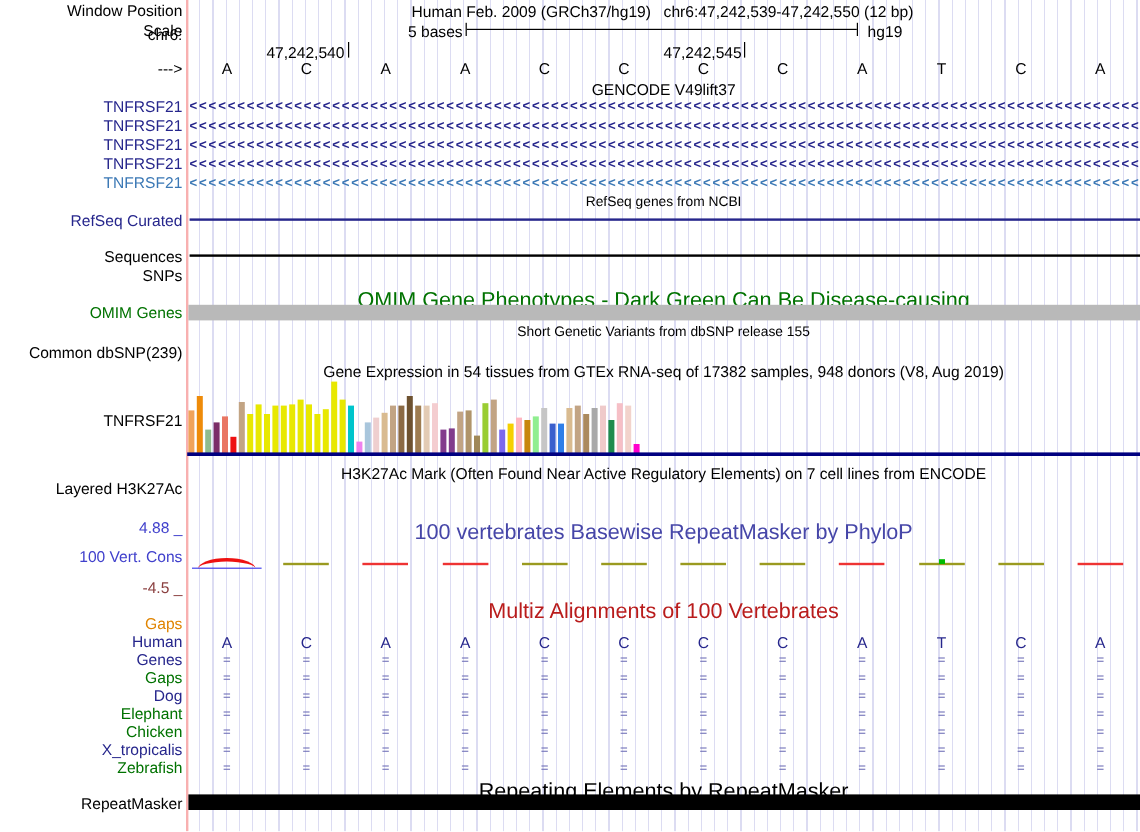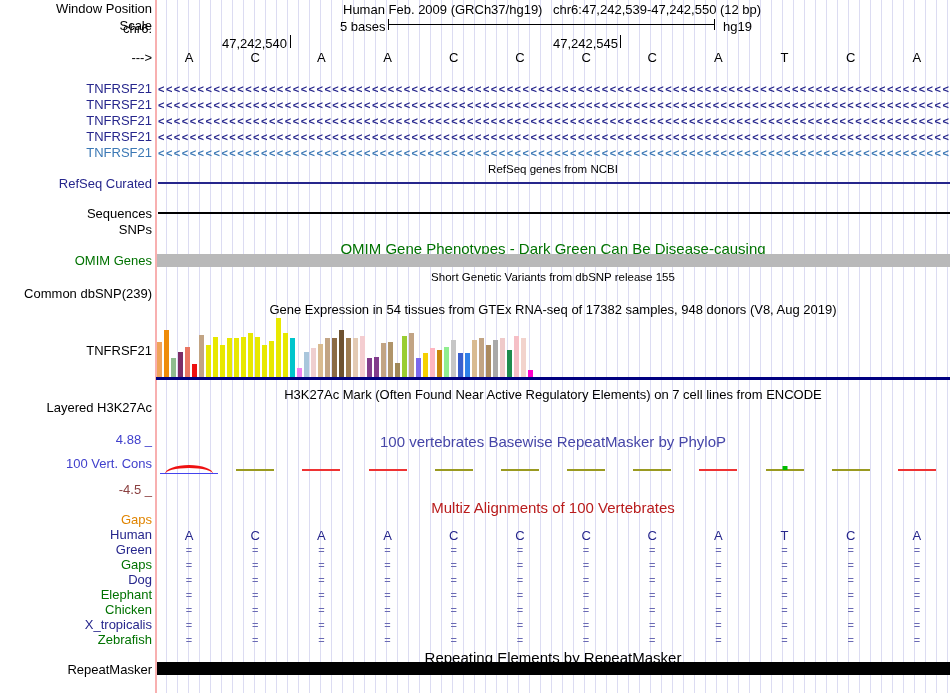--- a/index.html
+++ b/index.html
@@ -22,21 +22,21 @@
     position:absolute; left:0; width:152px; text-align:right; white-space:nowrap;
     font-size:13px; line-height:14px;
   }
   .ctitle { position:absolute; left:156px; width:794px; text-align:center; white-space:nowrap; }
   .navy { color:#26268c; }
   .green { color:#007200; }
   .orange { color:#e08400; }
   .blue { color:#4040cc; }
   .maroon { color:#8b4040; }
   .title-sm { font-size:11.5px; }
-  .title-md { font-size:15px; }
+  .title-md { font-size:18px; }
   .gene-row {
     position:absolute; left:158px; width:792px; height:12px; overflow:hidden;
     font-size:11px; font-weight:bold; letter-spacing:1.5px; line-height:12px; white-space:nowrap;
   }
   .hline { position:absolute; left:158px; width:792px; }
   .base-letter { position:absolute; transform:translateX(-50%); white-space:nowrap; }
   .align-glyph { position:absolute; transform:translateX(-50%); font-size:11px; color:#6a6ab4; line-height:11px; }
   .gtex-bar { position:absolute; width:5px; }
   .cons-dash { position:absolute; height:2px; transform:translateX(-50%); }
   .cons-hump {
@@ -68,20 +68,21 @@
 
   <div class="label-col" style="top:22px">chr6:</div>
   <div class="abs" style="top:36px; left:222px;">47,242,540</div>
   <div class="tick" style="top:35px; left:290px; height:13px;"></div>
   <div class="abs" style="top:36px; left:553px;">47,242,545</div>
   <div class="tick" style="top:35px; left:620px; height:13px;"></div>
 
   <div class="label-col" style="top:51px">---&gt;</div>
   <div id="base-row"></div>
 
+  <div class="ctitle" style="top:67px">GENCODE V49lift37</div>
 
   <div id="gencode-rows">
       <div class="label-col" style="top: 82px; color: rgb(38, 38, 140);">TNFRSF21</div>
       <div class="gene-row" style="top: 83px; color: rgb(38, 38, 140);">&lt;&lt;&lt;&lt;&lt;&lt;&lt;&lt;&lt;&lt;&lt;&lt;&lt;&lt;&lt;&lt;&lt;&lt;&lt;&lt;&lt;&lt;&lt;&lt;&lt;&lt;&lt;&lt;&lt;&lt;&lt;&lt;&lt;&lt;&lt;&lt;&lt;&lt;&lt;&lt;&lt;&lt;&lt;&lt;&lt;&lt;&lt;&lt;&lt;&lt;&lt;&lt;&lt;&lt;&lt;&lt;&lt;&lt;&lt;&lt;&lt;&lt;&lt;&lt;&lt;&lt;&lt;&lt;&lt;&lt;&lt;&lt;&lt;&lt;&lt;&lt;&lt;&lt;&lt;&lt;&lt;&lt;&lt;&lt;&lt;&lt;&lt;&lt;&lt;&lt;&lt;&lt;&lt;&lt;&lt;&lt;&lt;&lt;&lt;&lt;&lt;&lt;&lt;&lt;&lt;&lt;&lt;&lt;&lt;&lt;&lt;&lt;&lt;&lt;&lt;&lt;&lt;&lt;&lt;&lt;&lt;&lt;&lt;&lt;&lt;&lt;&lt;&lt;&lt;&lt;&lt;&lt;&lt;&lt;&lt;&lt;&lt;&lt;&lt;&lt;&lt;&lt;&lt;&lt;&lt;&lt;&lt;&lt;&lt;&lt;&lt;&lt;&lt;&lt;&lt;&lt;&lt;&lt;&lt;&lt;</div>
       <div class="label-col" style="top: 98px; color: rgb(38, 38, 140);">TNFRSF21</div>
       <div class="gene-row" style="top: 99px; color: rgb(38, 38, 140);">&lt;&lt;&lt;&lt;&lt;&lt;&lt;&lt;&lt;&lt;&lt;&lt;&lt;&lt;&lt;&lt;&lt;&lt;&lt;&lt;&lt;&lt;&lt;&lt;&lt;&lt;&lt;&lt;&lt;&lt;&lt;&lt;&lt;&lt;&lt;&lt;&lt;&lt;&lt;&lt;&lt;&lt;&lt;&lt;&lt;&lt;&lt;&lt;&lt;&lt;&lt;&lt;&lt;&lt;&lt;&lt;&lt;&lt;&lt;&lt;&lt;&lt;&lt;&lt;&lt;&lt;&lt;&lt;&lt;&lt;&lt;&lt;&lt;&lt;&lt;&lt;&lt;&lt;&lt;&lt;&lt;&lt;&lt;&lt;&lt;&lt;&lt;&lt;&lt;&lt;&lt;&lt;&lt;&lt;&lt;&lt;&lt;&lt;&lt;&lt;&lt;&lt;&lt;&lt;&lt;&lt;&lt;&lt;&lt;&lt;&lt;&lt;&lt;&lt;&lt;&lt;&lt;&lt;&lt;&lt;&lt;&lt;&lt;&lt;&lt;&lt;&lt;&lt;&lt;&lt;&lt;&lt;&lt;&lt;&lt;&lt;&lt;&lt;&lt;&lt;&lt;&lt;&lt;&lt;&lt;&lt;&lt;&lt;&lt;&lt;&lt;&lt;&lt;&lt;&lt;&lt;&lt;&lt;&lt;&lt;</div>
       <div class="label-col" style="top: 114px; color: rgb(38, 38, 140);">TNFRSF21</div>
       <div class="gene-row" style="top: 115px; color: rgb(38, 38, 140);">&lt;&lt;&lt;&lt;&lt;&lt;&lt;&lt;&lt;&lt;&lt;&lt;&lt;&lt;&lt;&lt;&lt;&lt;&lt;&lt;&lt;&lt;&lt;&lt;&lt;&lt;&lt;&lt;&lt;&lt;&lt;&lt;&lt;&lt;&lt;&lt;&lt;&lt;&lt;&lt;&lt;&lt;&lt;&lt;&lt;&lt;&lt;&lt;&lt;&lt;&lt;&lt;&lt;&lt;&lt;&lt;&lt;&lt;&lt;&lt;&lt;&lt;&lt;&lt;&lt;&lt;&lt;&lt;&lt;&lt;&lt;&lt;&lt;&lt;&lt;&lt;&lt;&lt;&lt;&lt;&lt;&lt;&lt;&lt;&lt;&lt;&lt;&lt;&lt;&lt;&lt;&lt;&lt;&lt;&lt;&lt;&lt;&lt;&lt;&lt;&lt;&lt;&lt;&lt;&lt;&lt;&lt;&lt;&lt;&lt;&lt;&lt;&lt;&lt;&lt;&lt;&lt;&lt;&lt;&lt;&lt;&lt;&lt;&lt;&lt;&lt;&lt;&lt;&lt;&lt;&lt;&lt;&lt;&lt;&lt;&lt;&lt;&lt;&lt;&lt;&lt;&lt;&lt;&lt;&lt;&lt;&lt;&lt;&lt;&lt;&lt;&lt;&lt;&lt;&lt;&lt;&lt;&lt;&lt;&lt;</div>
       <div class="label-col" style="top: 130px; color: rgb(38, 38, 140);">TNFRSF21</div>
       <div class="gene-row" style="top: 131px; color: rgb(38, 38, 140);">&lt;&lt;&lt;&lt;&lt;&lt;&lt;&lt;&lt;&lt;&lt;&lt;&lt;&lt;&lt;&lt;&lt;&lt;&lt;&lt;&lt;&lt;&lt;&lt;&lt;&lt;&lt;&lt;&lt;&lt;&lt;&lt;&lt;&lt;&lt;&lt;&lt;&lt;&lt;&lt;&lt;&lt;&lt;&lt;&lt;&lt;&lt;&lt;&lt;&lt;&lt;&lt;&lt;&lt;&lt;&lt;&lt;&lt;&lt;&lt;&lt;&lt;&lt;&lt;&lt;&lt;&lt;&lt;&lt;&lt;&lt;&lt;&lt;&lt;&lt;&lt;&lt;&lt;&lt;&lt;&lt;&lt;&lt;&lt;&lt;&lt;&lt;&lt;&lt;&lt;&lt;&lt;&lt;&lt;&lt;&lt;&lt;&lt;&lt;&lt;&lt;&lt;&lt;&lt;&lt;&lt;&lt;&lt;&lt;&lt;&lt;&lt;&lt;&lt;&lt;&lt;&lt;&lt;&lt;&lt;&lt;&lt;&lt;&lt;&lt;&lt;&lt;&lt;&lt;&lt;&lt;&lt;&lt;&lt;&lt;&lt;&lt;&lt;&lt;&lt;&lt;&lt;&lt;&lt;&lt;&lt;&lt;&lt;&lt;&lt;&lt;&lt;&lt;&lt;&lt;&lt;&lt;&lt;&lt;&lt;</div>
@@ -198,21 +199,21 @@
       <div class="base-letter" style="top: 528px; left: 321.417px; color: rgb(38, 38, 140);">A</div>
       <div class="base-letter" style="top: 528px; left: 387.583px; color: rgb(38, 38, 140);">A</div>
       <div class="base-letter" style="top: 528px; left: 453.75px; color: rgb(38, 38, 140);">C</div>
       <div class="base-letter" style="top: 528px; left: 519.917px; color: rgb(38, 38, 140);">C</div>
       <div class="base-letter" style="top: 528px; left: 586.083px; color: rgb(38, 38, 140);">C</div>
       <div class="base-letter" style="top: 528px; left: 652.25px; color: rgb(38, 38, 140);">C</div>
       <div class="base-letter" style="top: 528px; left: 718.417px; color: rgb(38, 38, 140);">A</div>
       <div class="base-letter" style="top: 528px; left: 784.583px; color: rgb(38, 38, 140);">T</div>
       <div class="base-letter" style="top: 528px; left: 850.75px; color: rgb(38, 38, 140);">C</div>
       <div class="base-letter" style="top: 528px; left: 916.917px; color: rgb(38, 38, 140);">A</div>
-      <div class="label-col" style="top: 543px; color: rgb(38, 38, 140);">Green</div>
+      <div class="label-col" style="top: 543px; color: rgb(38, 38, 140);">Genes</div>
       <div class="align-glyph" style="top: 545px; left: 189.083px;">=</div>
       <div class="align-glyph" style="top: 545px; left: 255.25px;">=</div>
       <div class="align-glyph" style="top: 545px; left: 321.417px;">=</div>
       <div class="align-glyph" style="top: 545px; left: 387.583px;">=</div>
       <div class="align-glyph" style="top: 545px; left: 453.75px;">=</div>
       <div class="align-glyph" style="top: 545px; left: 519.917px;">=</div>
       <div class="align-glyph" style="top: 545px; left: 586.083px;">=</div>
       <div class="align-glyph" style="top: 545px; left: 652.25px;">=</div>
       <div class="align-glyph" style="top: 545px; left: 718.417px;">=</div>
       <div class="align-glyph" style="top: 545px; left: 784.583px;">=</div>

